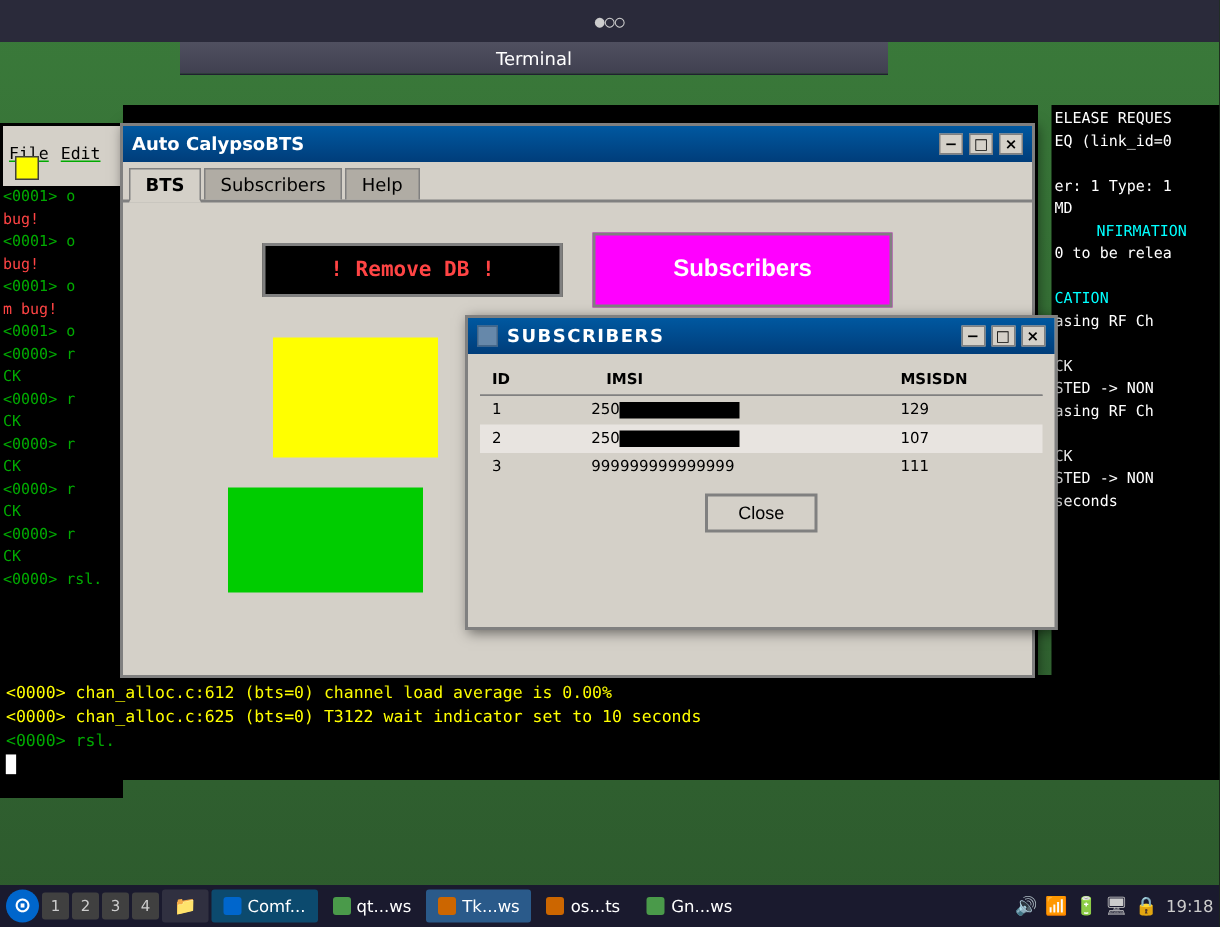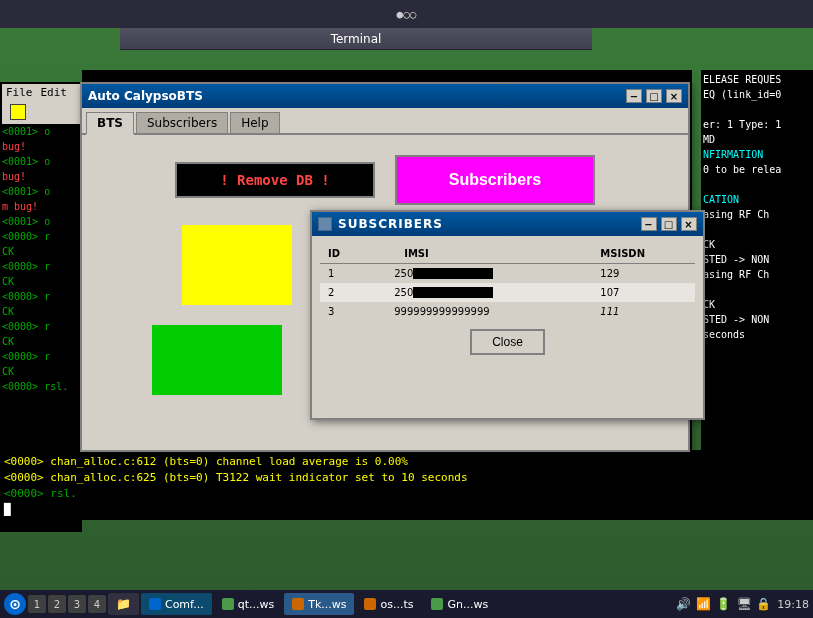--- a/index.html
+++ b/index.html
@@ -188,21 +188,21 @@
 <div style="position:absolute;top:0;left:0;width:813px;height:28px;background:#2a2a3a;display:flex;align-items:center;justify-content:center;">
   <span style="color:#ccc;font-size:11px;font-family:monospace;">●○○</span>
 </div>
 
 <div class="terminal-title-win">
   <span class="terminal-title-text">Terminal</span>
 </div>
 
 <div class="left-terminal">
   <div style="height:40px;background:#d4d0c8;position:relative;">
-    <div style="position:absolute;top:2px;left:4px;display:flex;gap:8px;">
+    <div style="position:absolute;top:12px;left:4px;display:flex;gap:8px;text-decoration:underline;">
       <span style="color:#000;font-size:11px;cursor:pointer;">File</span>
       <span style="color:#000;font-size:11px;cursor:pointer;">Edit</span>
     </div>
     <div style="position:absolute;top:20px;left:8px;width:16px;height:16px;background:#ffff00;border:1px solid #404040;"></div>
   </div>
   <div class="line norm">&lt;0001&gt; o</div>
   <div class="line err">bug!</div>
   <div class="line norm">&lt;0001&gt; o</div>
   <div class="line err">bug!</div>
   <div class="line norm">&lt;0001&gt; o</div>
@@ -223,21 +223,21 @@
 
 <div class="term-content-main">
 </div>
 
 <div class="right-terminal">
   <div class="line">ELEASE REQUES</div>
   <div class="line">EQ (link_id=0</div>
   <div class="line">&nbsp;</div>
   <div class="line">er: 1 Type: 1</div>
   <div class="line">MD</div>
-  <div class="line" style="color:#00ffff;">NFIRMATION</div>
+  <div class="line" style="color:#00ffff;margin-left:28px;">NFIRMATION</div>
   <div class="line">0 to be relea</div>
   <div class="line">&nbsp;</div>
   <div class="line" style="color:#00ffff;">CATION</div>
   <div class="line">asing RF Ch</div>
   <div class="line">&nbsp;</div>
   <div class="line">CK</div>
   <div class="line">STED -&gt; NON</div>
   <div class="line">asing RF Ch</div>
   <div class="line">&nbsp;</div>
   <div class="line">CK</div>
@@ -314,21 +314,21 @@
         <tr>
           <td>2</td>
           <td style="padding-left:30px;">
             <span style="display:inline-block;">250</span><span style="display:inline-block;background:#000;color:#000;min-width:80px;padding:0 2px;">&nbsp;&nbsp;&nbsp;&nbsp;&nbsp;&nbsp;&nbsp;&nbsp;&nbsp;&nbsp;&nbsp;&nbsp;</span>
           </td>
           <td style="padding-left:20px;">107</td>
         </tr>
         <tr>
           <td>3</td>
           <td style="padding-left:30px;">999999999999999</td>
-          <td style="padding-left:20px;font-style:italic;">111</td>
+          <td style="padding-left:20px;">111</td>
         </tr>
       </tbody>
     </table>
     <button class="sub-close-btn">Close</button>
   </div>
 </div>
 
 <div class="taskbar">
   <div class="taskbar-start">
     <span style="font-size:14px;">⊙</span>

